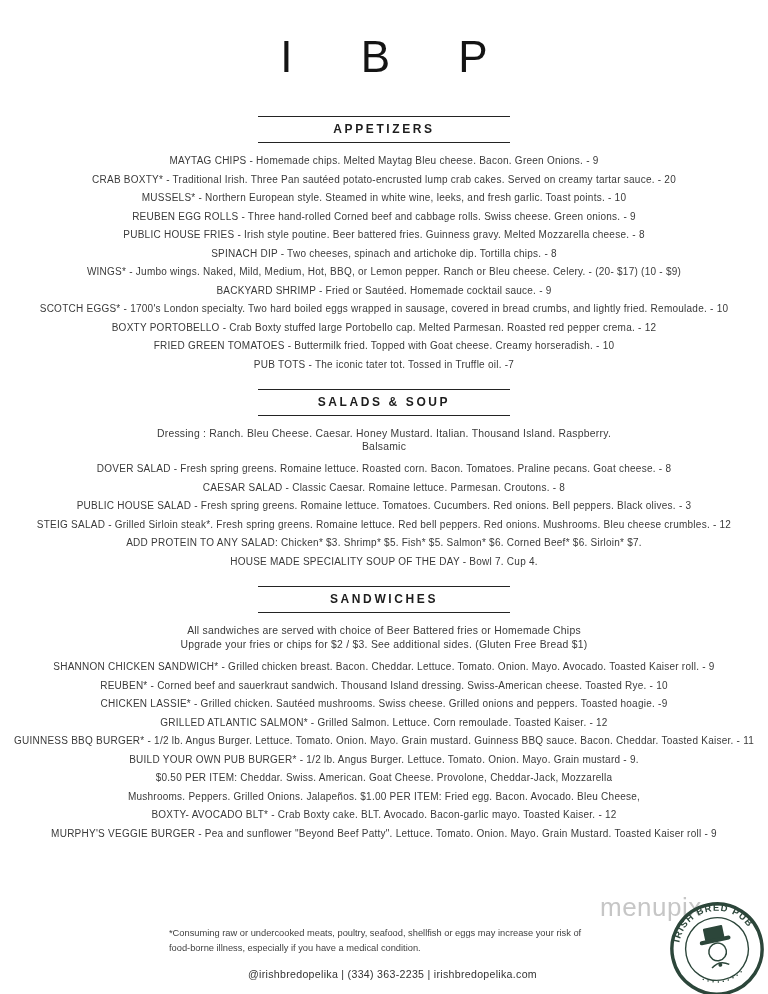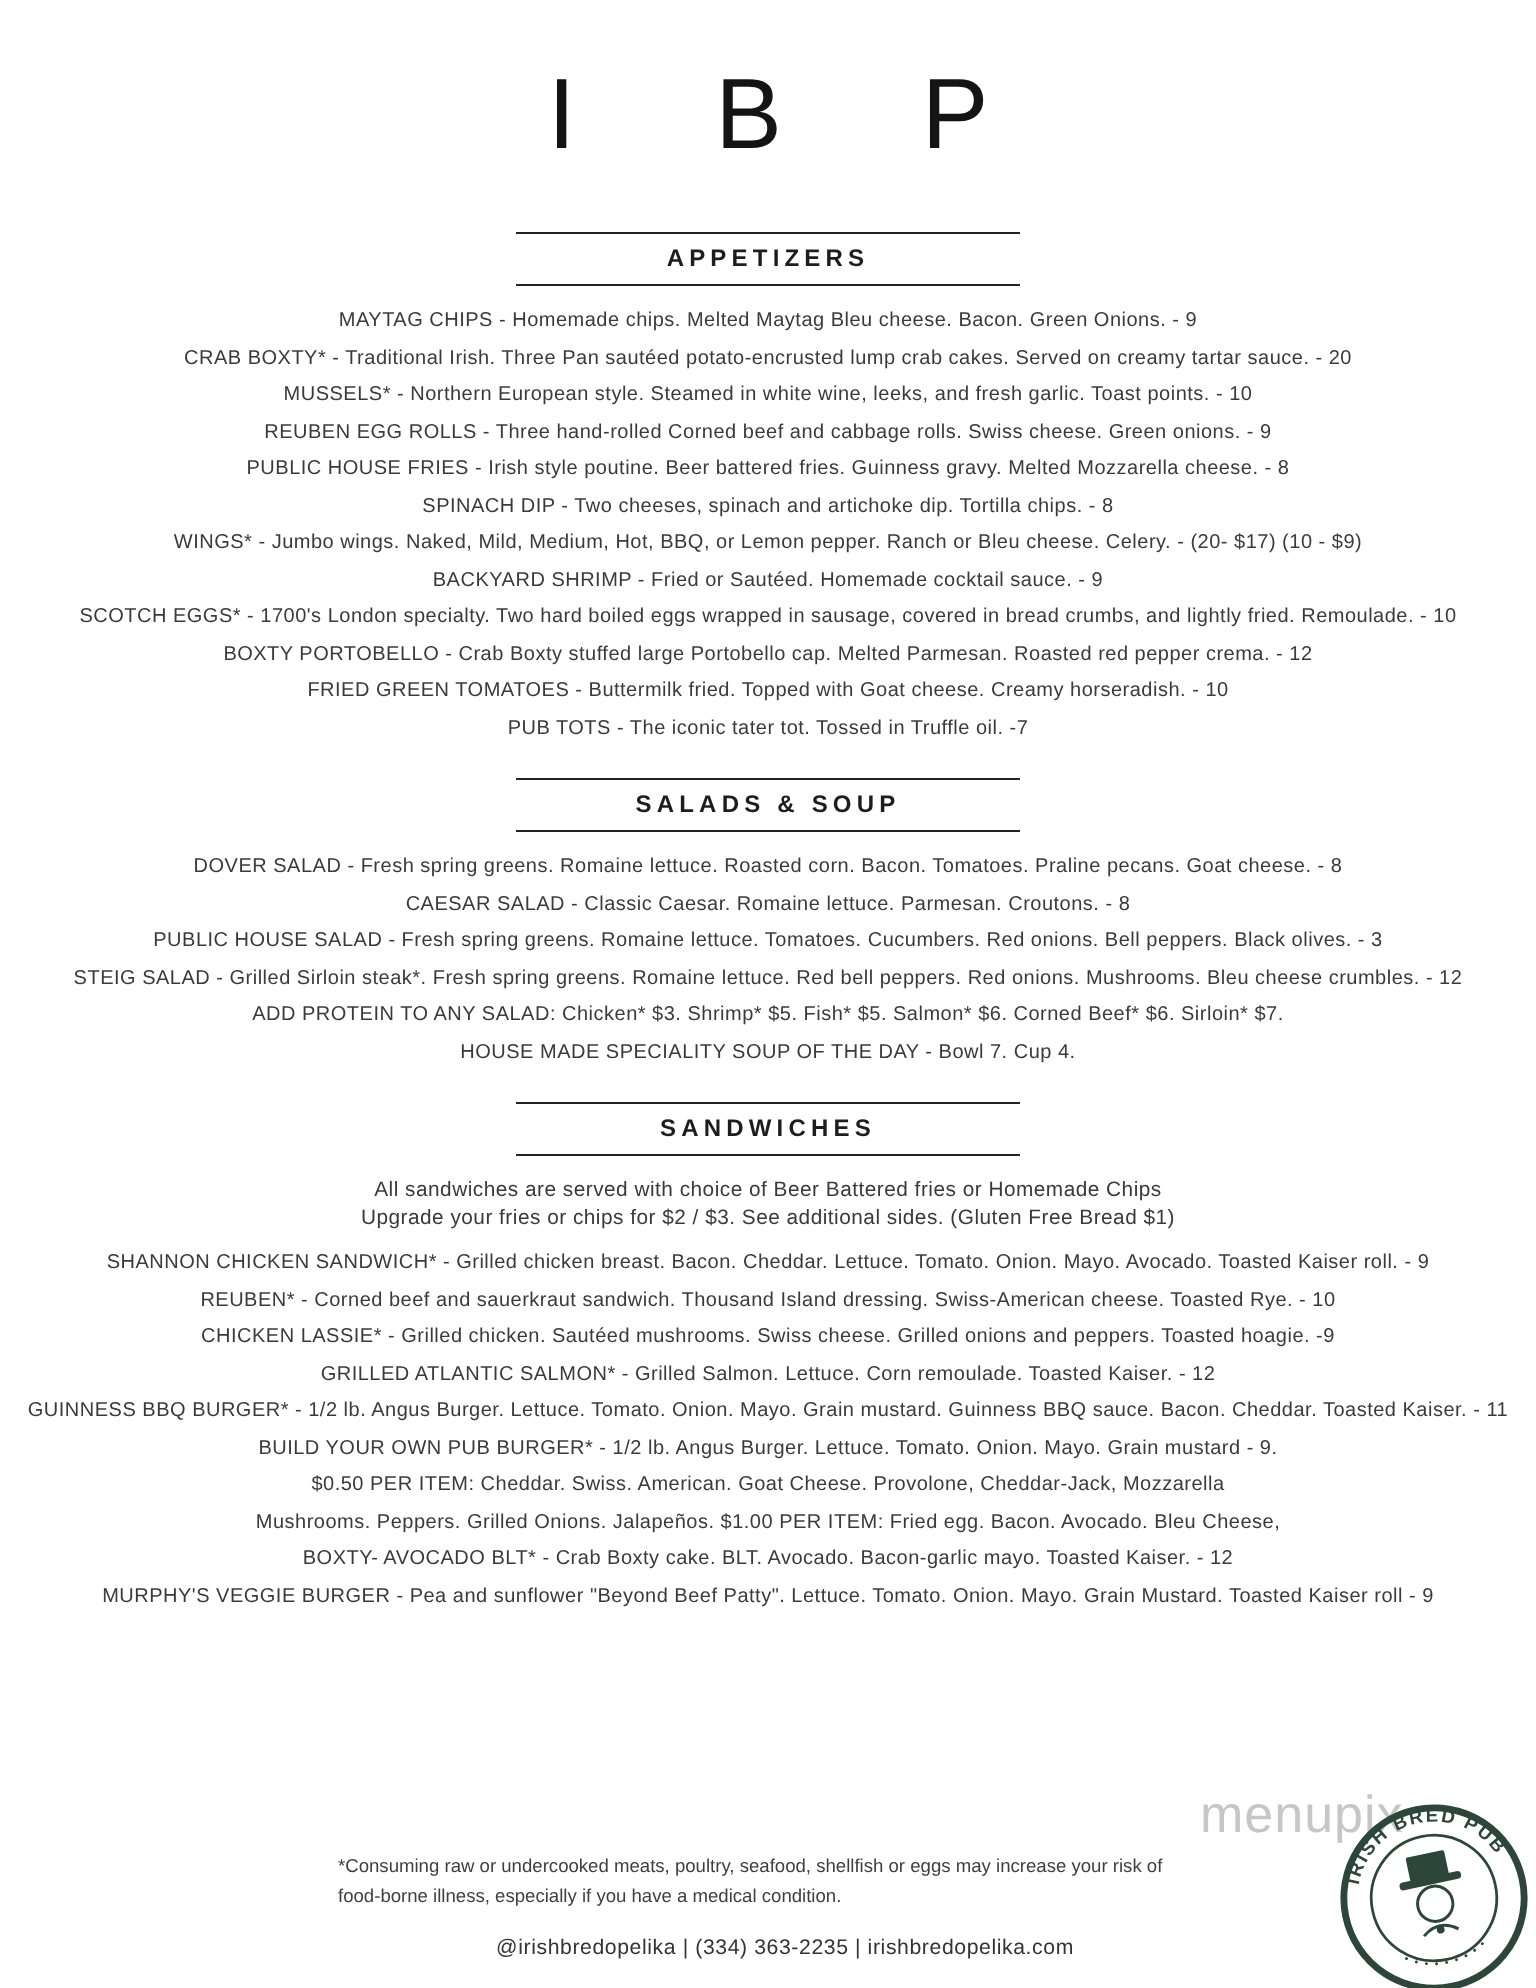--- a/index.html
+++ b/index.html
@@ -7,21 +7,21 @@
     width:768px; height:994px;
     background:#ffffff;
     font-family:"Liberation Sans", sans-serif;
     color:#3c3c3c;
     position:relative;
     overflow:hidden;
   }
   .menu { padding:26px 8px 0; text-align:center; }
 
   .title {
-    font-size:50px; font-weight:300; color:#141414;
+    font-size:44px; font-weight:300; color:#141414;
     letter-spacing:28px; text-indent:28px;
     margin:0 0 28px 0; line-height:62px;
   }
 
   .menu-section { margin-bottom:18px; }
   .section-head { width:252px; margin:0 auto; }
   .rule { border:none; border-top:1.4px solid #232323; margin:0; }
   .section-heading {
     font-size:12px; font-weight:bold; color:#1d1d1d;
     letter-spacing:2.6px; margin:5px 0; line-height:15px;
@@ -93,20 +93,23 @@
     </div>
   </section>
 
   <section class="menu-section">
     <div class="section-head">
       <hr class="rule">
       <div class="section-heading">SALADS &amp; SOUP</div>
       <hr class="rule">
     </div>
     <div class="section-body">
+      <div class="section-notes">
+          <div class="note">Dressing : Ranch. Bleu Cheese. Caesar. Honey Mustard. Italian. Thousand Island. Raspberry. Balsamic</div>
+        </div>
       <div class="section-items">
           <div class="menu-item">DOVER SALAD - Fresh spring greens. Romaine lettuce. Roasted corn. Bacon. Tomatoes. Praline pecans. Goat cheese. - 8</div>
           <div class="menu-item">CAESAR SALAD - Classic Caesar. Romaine lettuce. Parmesan. Croutons. - 8</div>
           <div class="menu-item">PUBLIC HOUSE SALAD - Fresh spring greens. Romaine lettuce. Tomatoes. Cucumbers. Red onions. Bell peppers. Black olives. - 3</div>
           <div class="menu-item">STEIG SALAD - Grilled Sirloin steak*. Fresh spring greens. Romaine lettuce. Red bell peppers. Red onions. Mushrooms. Bleu cheese crumbles. - 12</div>
           <div class="menu-item">ADD PROTEIN TO ANY SALAD: Chicken* $3. Shrimp* $5. Fish* $5. Salmon* $6. Corned Beef* $6. Sirloin* $7.</div>
           <div class="menu-item">HOUSE MADE SPECIALITY SOUP OF THE DAY  - Bowl 7.  Cup 4.</div>
         </div>
     </div>
   </section>

